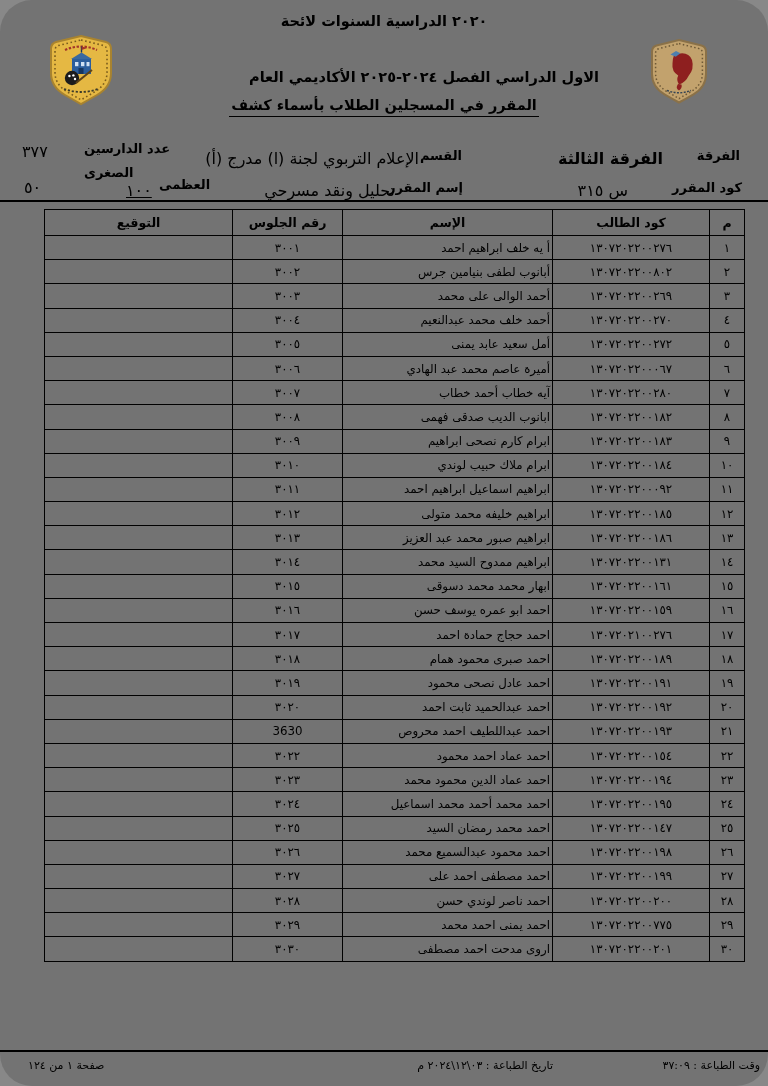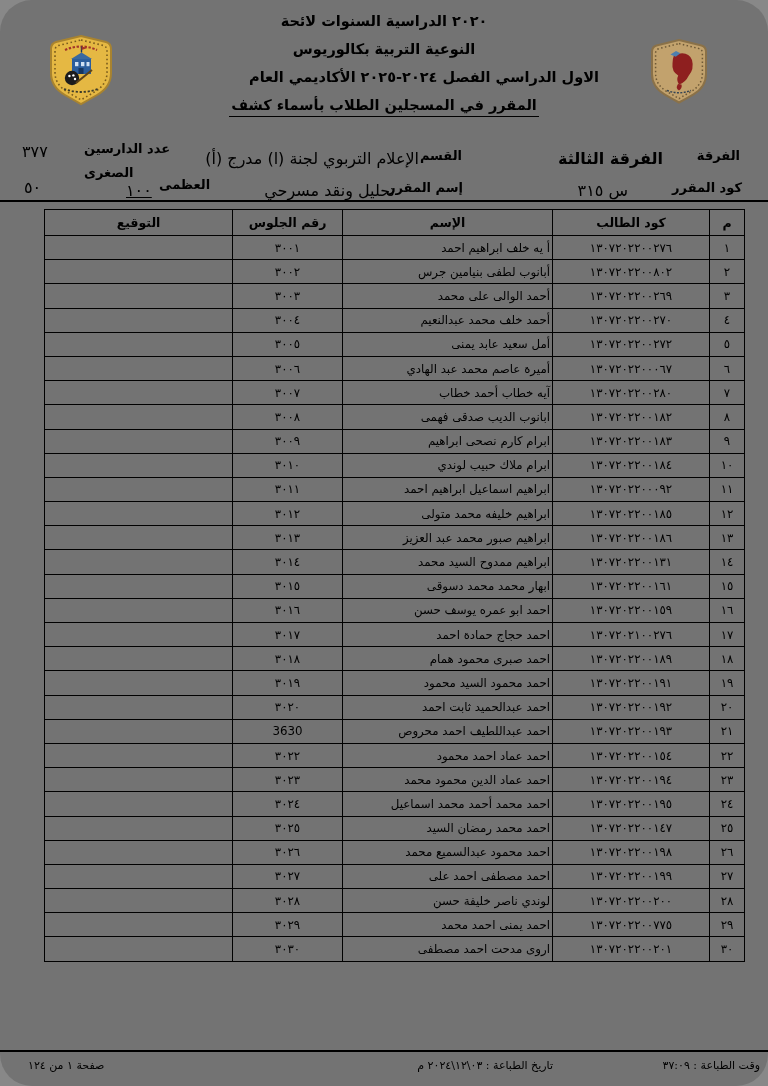--- a/index.html
+++ b/index.html
@@ -64,23 +64,20 @@
       <path d="M30 17 Q44 12 48 22 Q50.5 31 44.5 38 Q41.5 44.5 35 46.5 Q32 42 34.2 37.5 Q27.5 33.5 28.5 25.5 Q28.8 20 30 17 Z" fill="#8e1f1f"></path>
       <path d="M34 46 Q31 50 35 52.5 Q38.5 50 37.5 46.5 Z" fill="#8e1f1f"></path>
       <path d="M26.5 16.5 l5.5 -3.4 l4.4 2.2 l-4.6 3.4 Z" fill="#4d7fae"></path>
       <path d="M23 52.5 Q35 57 47 52.5" fill="none" stroke="#334455" stroke-width="1.4" stroke-dasharray="2 1.4"></path>
     </svg>
   </div>
 
   <div class="title-line" style="top:13px;">
     <span><span class="w">لائحة</span><span class="w">السنوات</span><span class="w">الدراسية</span><span class="w">٢٠٢٠</span></span>
   </div>
-  <div class="title-line" style="top:41px;">
-    <span><span class="w">بكالوريوس</span><span class="w">التربية</span><span class="w">النوعية</span></span>
-  </div>
   <div class="title-line" style="top:69px;padding-left:40px;">
     <span><span class="w">العام</span><span class="w">الأكاديمي</span><span class="w">٢٠٢٤-٢٠٢٥</span><span class="w">الفصل</span><span class="w">الدراسي</span><span class="w">الاول</span></span>
   </div>
   <div class="title-line" style="top:97px;">
     <span class="underline"><span class="w">كشف</span><span class="w">بأسماء</span><span class="w">الطلاب</span><span class="w">المسجلين</span><span class="w">في</span><span class="w">المقرر</span></span>
   </div>
 
   <div class="info">
     <span class="lbl" style="right:28px;top:148px;">الفرقة</span>
     <span style="right:105px;top:149px;font-weight:bold;">الفرقة الثالثة</span>
@@ -241,21 +238,21 @@
         <tr>
           <td class="cell-center">١٨</td>
           <td class="cell-code">١٣٠٧٢٠٢٢٠٠١٨٩</td>
           <td class="cell-name">احمد صبرى محمود همام</td>
           <td class="cell-center">٣٠١٨</td>
           <td class="cell-center"></td>
         </tr>
         <tr>
           <td class="cell-center">١٩</td>
           <td class="cell-code">١٣٠٧٢٠٢٢٠٠١٩١</td>
-          <td class="cell-name">احمد محمود السيد محمود</td>
+          <td class="cell-name">احمد عادل نصحى محمود</td>
           <td class="cell-center">٣٠١٩</td>
           <td class="cell-center"></td>
         </tr>
         <tr>
           <td class="cell-center">٢٠</td>
           <td class="cell-code">١٣٠٧٢٠٢٢٠٠١٩٢</td>
           <td class="cell-name">احمد عبدالحميد ثابت احمد</td>
           <td class="cell-center">٣٠٢٠</td>
           <td class="cell-center"></td>
         </tr>
@@ -304,21 +301,21 @@
         <tr>
           <td class="cell-center">٢٧</td>
           <td class="cell-code">١٣٠٧٢٠٢٢٠٠١٩٩</td>
           <td class="cell-name">احمد مصطفى احمد على</td>
           <td class="cell-center">٣٠٢٧</td>
           <td class="cell-center"></td>
         </tr>
         <tr>
           <td class="cell-center">٢٨</td>
           <td class="cell-code">١٣٠٧٢٠٢٢٠٠٢٠٠</td>
-          <td class="cell-name">لوندي ناصر خليفة حسن</td>
+          <td class="cell-name">احمد ناصر لوندي حسن</td>
           <td class="cell-center">٣٠٢٨</td>
           <td class="cell-center"></td>
         </tr>
         <tr>
           <td class="cell-center">٢٩</td>
           <td class="cell-code">١٣٠٧٢٠٢٢٠٠٧٧٥</td>
           <td class="cell-name">احمد يمنى احمد محمد</td>
           <td class="cell-center">٣٠٢٩</td>
           <td class="cell-center"></td>
         </tr>

